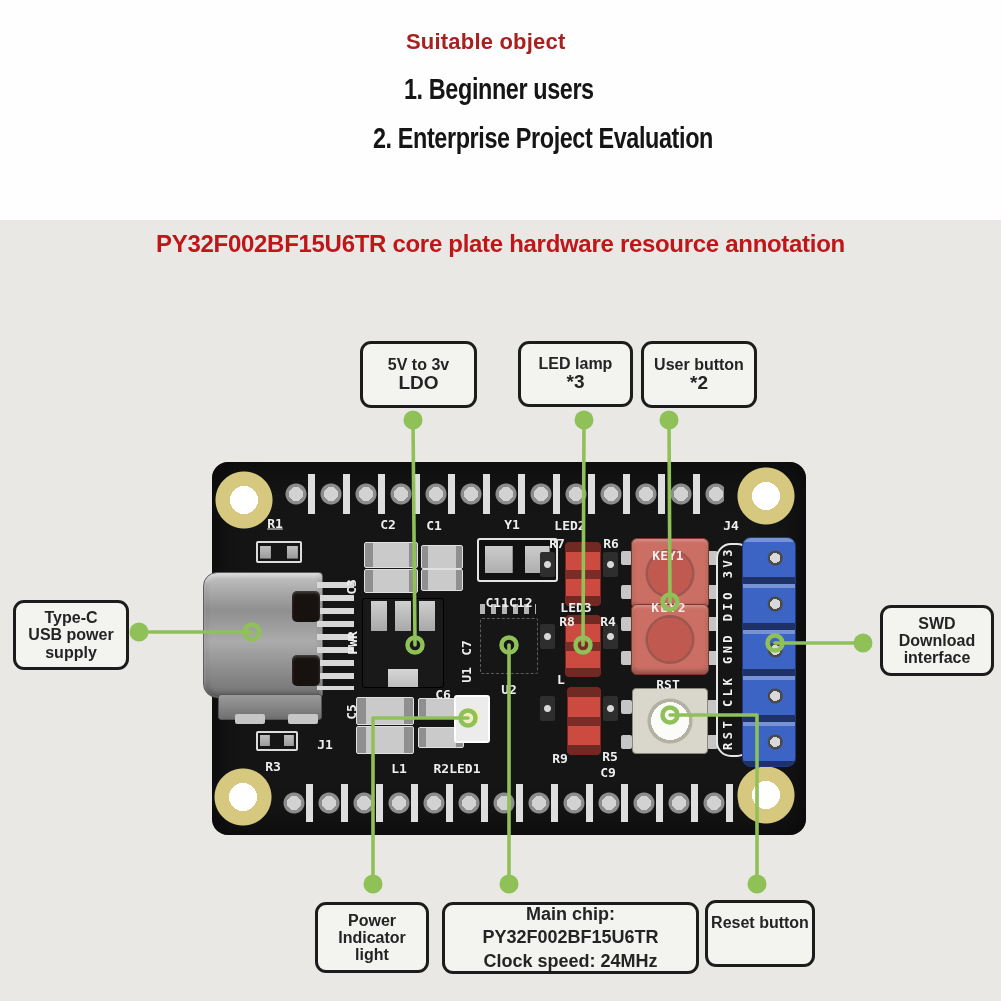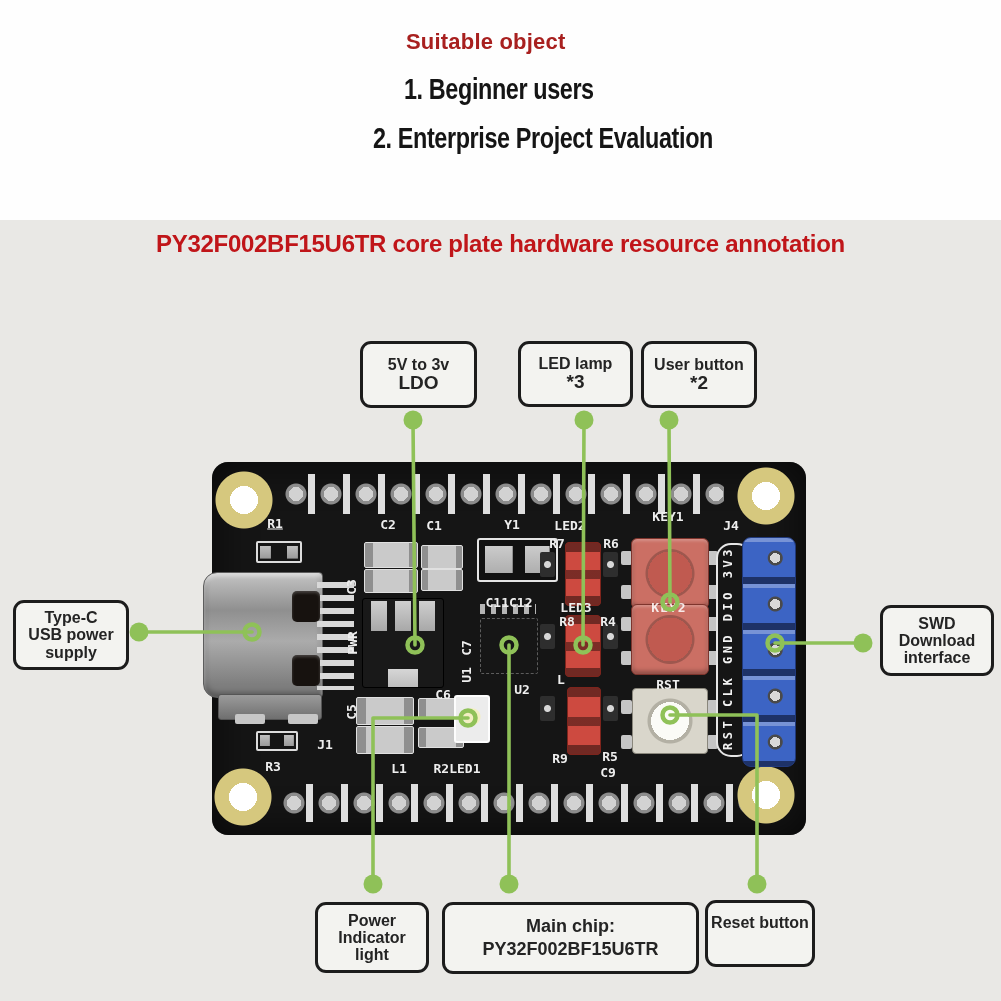--- a/index.html
+++ b/index.html
@@ -156,28 +156,28 @@
       <div class="comp c-blue" style="left: 742px; top: 537px; width: 52px; height: 228px;"></div>
     </div>
   <div id="silkscreen">
       <span class="silk" style="left: 275px; top: 523px; text-decoration: underline;">R1</span>
       <span class="silk" style="left: 388px; top: 524px;">C2</span>
       <span class="silk" style="left: 434px; top: 525px;">C1</span>
       <span class="silk" style="left: 512px; top: 524px;">Y1</span>
       <span class="silk" style="left: 570px; top: 525px;">LED2</span>
       <span class="silk" style="left: 557px; top: 543px;">R7</span>
       <span class="silk" style="left: 611px; top: 543px;">R6</span>
-      <span class="silk" style="left: 668px; top: 516px;">KEY1</span>
+      <span class="silk" style="left: 668px; top: 555px;">KEY1</span>
       <span class="silk" style="left: 731px; top: 525px; text-align: center;">J4</span>
       <span class="silk v" style="left: 351px; top: 587px;">C3</span>
       <span class="silk v" style="left: 352px; top: 643px;">PWR</span>
       <span class="silk v" style="left: 466px; top: 648px;">C7</span>
       <span class="silk" style="left: 509px; top: 602px;">C11C12</span>
       <span class="silk v" style="left: 466px; top: 675px;">U1</span>
-      <span class="silk" style="left: 522px; top: 689px;">U2</span>
+      <span class="silk" style="left: 509px; top: 689px;">U2</span>
       <span class="silk" style="left: 443px; top: 694px;">C6</span>
       <span class="silk v" style="left: 351px; top: 712px;">C5</span>
       <span class="silk" style="left: 576px; top: 607px;">LED3</span>
       <span class="silk" style="left: 551px; top: 621px; margin-left: 16px;">R8</span>
       <span class="silk" style="left: 608px; top: 621px;">R4</span>
       <span class="silk" style="left: 561px; top: 679px;">L</span>
       <span class="silk" style="left: 668px; top: 684px;">RST</span>
       <span class="silk" style="left: 560px; top: 758px;">R9</span>
       <span class="silk" style="left: 610px; top: 756px;">R5</span>
       <span class="silk" style="left: 608px; top: 772px;">C9</span>
@@ -211,20 +211,21 @@
     <span>USB power</span>
     <span>supply</span>
   </div>
   <div class="callout" id="box-power">
     <span>Power</span>
     <span>Indicator</span>
     <span>light</span>
   </div>
   <div class="callout" id="box-mainchip">
     <span>Main chip: PY32F002BF15U6TR</span>
+    <span>Clock speed: 24MHz</span>
   </div>
   <div class="callout" id="box-reset">
     <span>Reset button</span>
   </div>
 
   <svg id="anno" viewBox="0 0 1001 1001">
       <polyline points="139,632 252,632" fill="none" stroke="#8fc158" stroke-width="3.6" stroke-linecap="round" stroke-linejoin="round"></polyline>
       <polyline points="775,643 863,643" fill="none" stroke="#8fc158" stroke-width="3.6" stroke-linecap="round" stroke-linejoin="round"></polyline>
       <polyline points="413,420 415,645" fill="none" stroke="#8fc158" stroke-width="3.6" stroke-linecap="round" stroke-linejoin="round"></polyline>
       <polyline points="584,420 583,645" fill="none" stroke="#8fc158" stroke-width="3.6" stroke-linecap="round" stroke-linejoin="round"></polyline>

